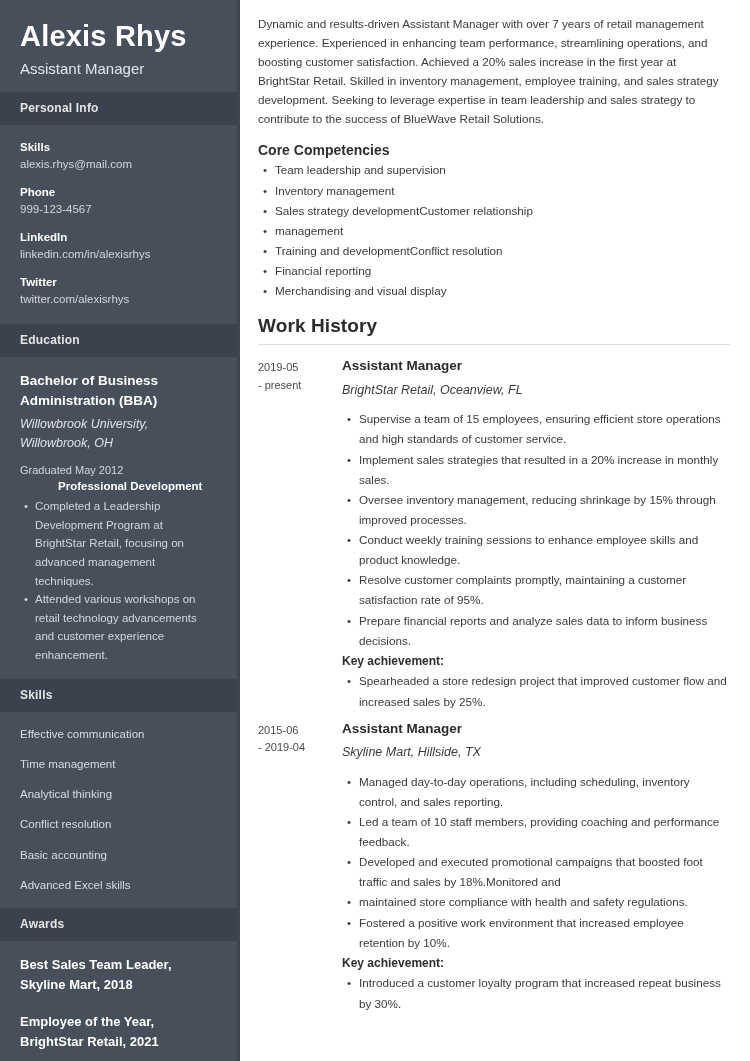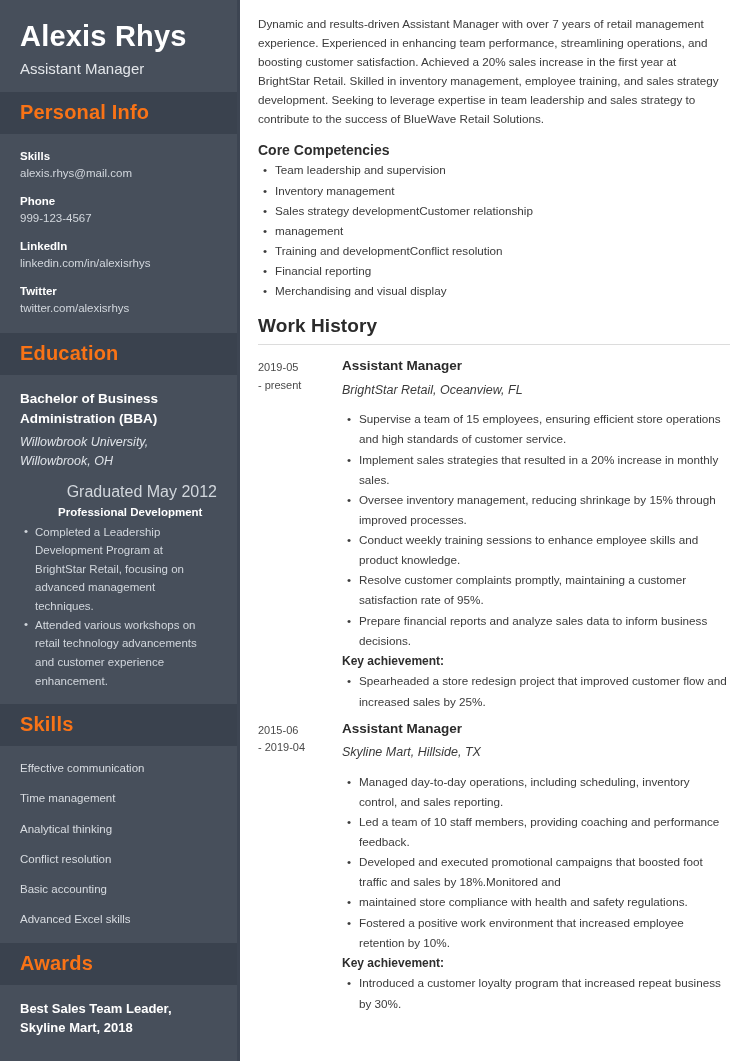--- a/index.html
+++ b/index.html
@@ -46,23 +46,23 @@
   .cand-role {
     font-size: 15px;
     font-weight: normal;
     color: #e3e6ea;
     margin: 0;
     line-height: 1.2;
   }
   .side-section-head {
     background: #3a424e;
     padding: 9px 20px 10px 20px;
-    font-size: 20px;
-    font-weight: bold;
-    color: #f97316;
+    font-size: 12px;
+    font-weight: bold;
+    color: #e5e5e5;
     letter-spacing: 0.2px;
   }
   .side-section-body {
     padding: 14px 20px 14px 20px;
   }
 
   .contact-item { margin-bottom: 11px; }
   .contact-item:last-child { margin-bottom: 2px; }
   .contact-label {
     font-size: 11.5px;
@@ -85,24 +85,23 @@
     margin-bottom: 5px;
   }
   .edu-school {
     font-size: 12.5px;
     font-style: italic;
     color: #dfe3e8;
     line-height: 1.5;
     margin-bottom: 9px;
   }
   .edu-grad {
-    font-size: 16px;
+    font-size: 11px;
     color: #d2d7dd;
     line-height: 1.5;
-    text-align: right;
   }
   .edu-sub {
     font-size: 11.5px;
     font-weight: bold;
     color: #ffffff;
     line-height: 1.55;
     padding-left: 38px;
   }
   ul.side-bullets {
     margin: 1px 0 0 0;

